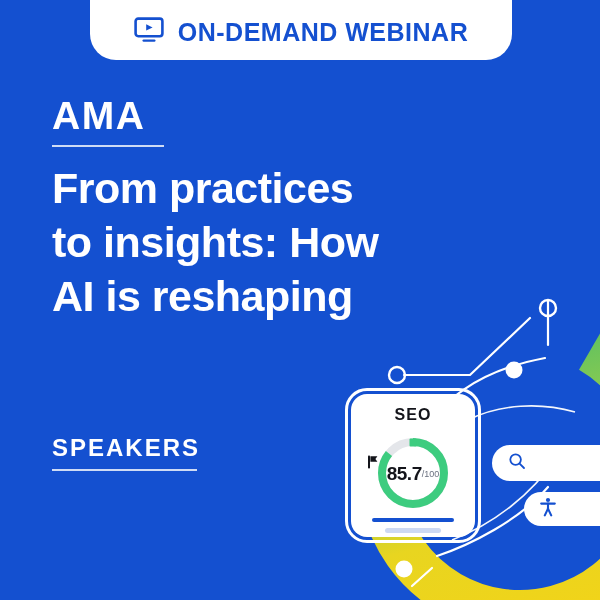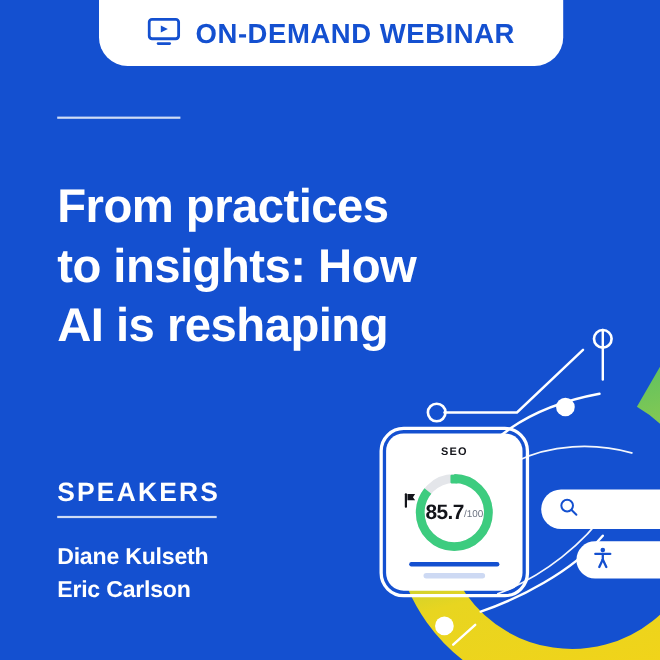--- a/index.html
+++ b/index.html
@@ -106,21 +106,21 @@
     left:351px; top:394px;
     width:124px; height:143px;
     background:#ffffff;
     border-radius:16px;
     z-index:8;
     display:flex; flex-direction:column; align-items:center;
     padding-top:12px;
   }
   .seo-card-title {
     color:#13141a;
-    font-size:10px;
+    font-size:16px;
     font-weight:bold;
     letter-spacing:1px;
   }
   .gauge-wrap { position:relative; width:86px; height:72px; margin-top:6px; }
   .gauge-center {
     position:absolute; left:0; top:0; width:86px; height:86px;
     display:flex; flex-direction:row; align-items:center; justify-content:center;
     pointer-events:none;
   }
   .gauge-score {
@@ -227,36 +227,33 @@
           <rect x="1.6" y="1.6" width="26.8" height="17.6" rx="2.6" fill="none" stroke="#1450d0" stroke-width="2.6"></rect>
           <path d="M12.2 7.2 L18.6 10.4 L12.2 13.6 Z" fill="#1450d0"></path>
           <rect x="8.5" y="22.4" width="13" height="2.4" rx="1.2" fill="#1450d0"></rect>
         </svg>
       </span>
       <span class="banner-label">ON-DEMAND WEBINAR</span>
     </div>
   </div>
 
   <div class="eyebrow-wrap">
+    <div class="eyebrow">AMA</div>
     <div class="eyebrow-rule"></div>
   </div>
 
   <h1 class="headline">
     <span>From practices</span>
     <span>to insights: How</span>
     <span>AI is reshaping</span>
   </h1>
 
   <div class="speakers-wrap">
     <div class="speakers-title">SPEAKERS</div>
     <div class="speakers-rule"></div>
-    <div class="speaker-list">
-      <div class="speaker-name">Diane Kulseth</div>
-      <div class="speaker-name">Eric Carlson</div>
-    </div>
   </div>
 
   <div class="seo-card-ring"></div>
   <div class="seo-card">
     <div class="seo-card-title">SEO</div>
 
     <div class="gauge-wrap">
       <svg width="86" height="86" viewBox="0 0 86 86" aria-hidden="true">
 
         <circle cx="43" cy="43" r="31" fill="none" stroke="#e4e6ea" stroke-width="8"></circle>

